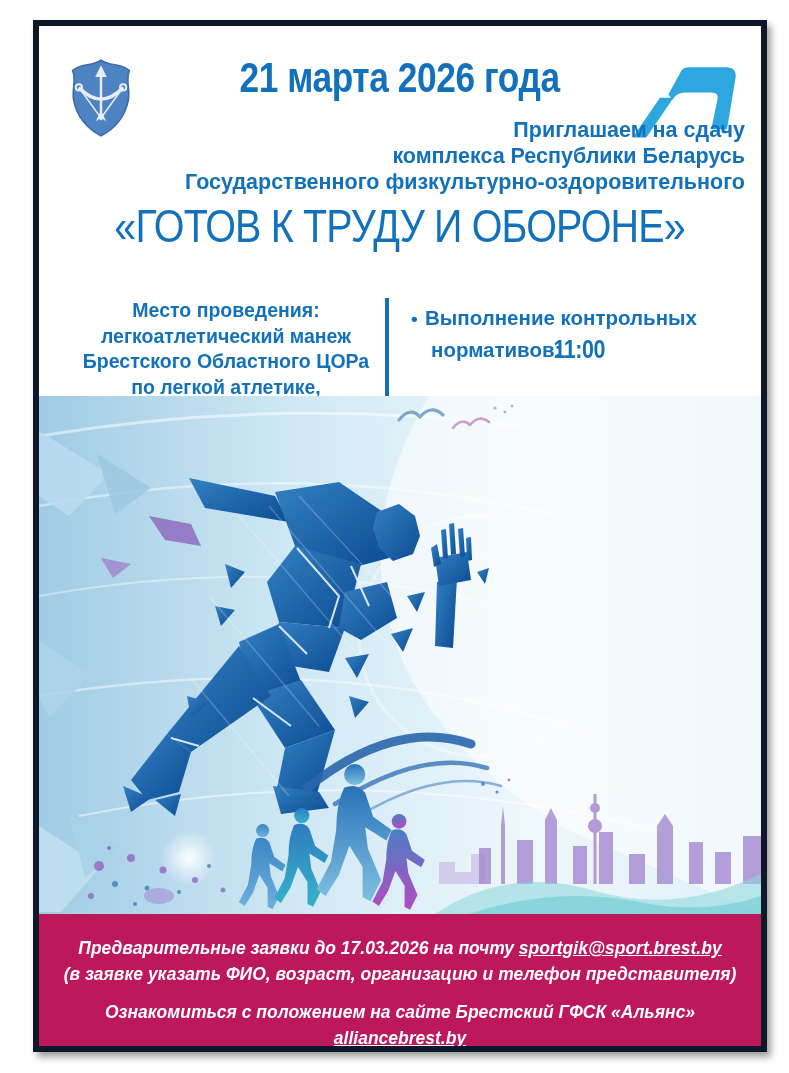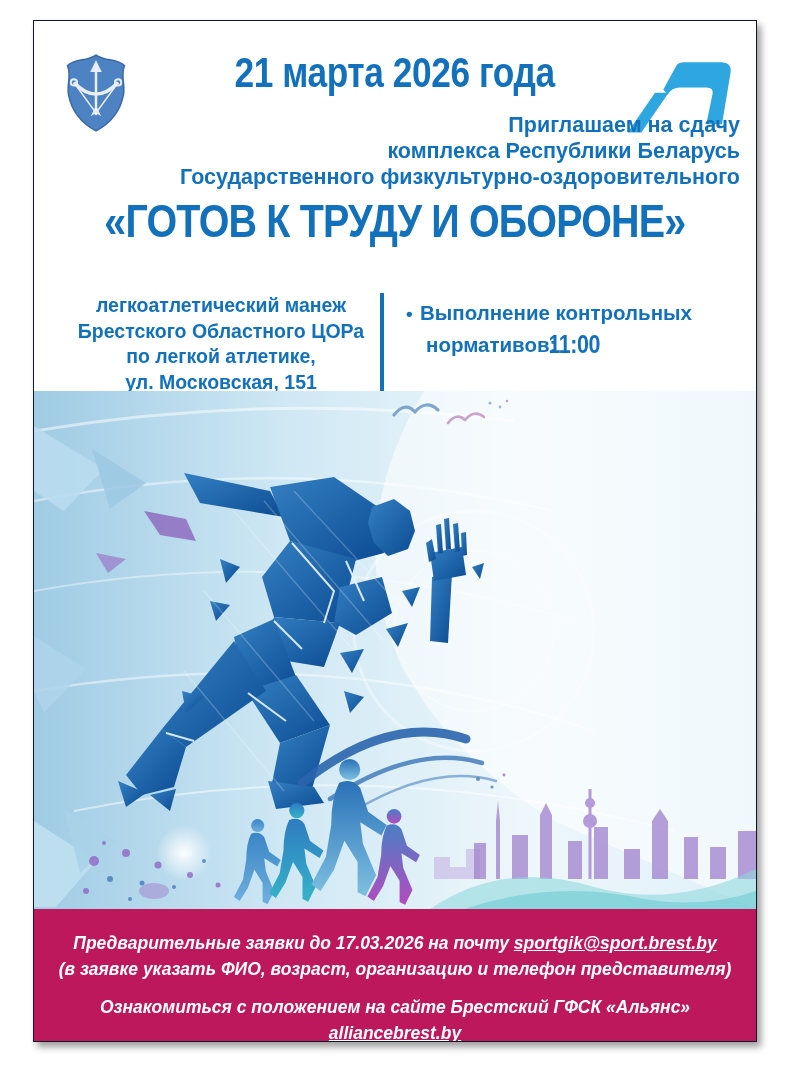--- a/index.html
+++ b/index.html
@@ -1,31 +1,31 @@
 <!DOCTYPE html>
 <html><head>
 <meta charset="utf-8">
 <style>
   html,body{margin:0;padding:0;background:#ffffff;width:789px;height:1073px;
     font-family:"Liberation Sans",sans-serif;-webkit-font-smoothing:antialiased;}
   .page{position:absolute;left:33px;top:20px;width:722px;height:1020px;background:#ffffff;
-    border:1px solid #0f172a;box-shadow:4px 5px 7px rgba(0,0,0,.38);overflow:hidden;}
+    border:6px solid #0f172a;box-shadow:4px 5px 7px rgba(0,0,0,.38);overflow:hidden;}
   .blue{color:#1371bc;}
   .cond{display:inline-block;transform:scaleX(.84);transform-origin:center;white-space:nowrap;}
   
   .crest{position:absolute;left:28px;top:32px;width:68px;height:80px;}
   .date{position:absolute;left:0;right:0;top:28px;text-align:center;
     font-size:42px;font-weight:bold;letter-spacing:-.5px;}
   .logo{position:absolute;right:14px;top:34px;width:128px;height:88px;}
   
   .invite{position:absolute;left:0;right:16px;top:92px;text-align:right;
     font-size:21.5px;font-weight:bold;line-height:1.2;}
   
   .title{position:absolute;left:0;right:0;top:172px;text-align:center;
-    font-size:47px;font-weight:bold;letter-spacing:-1px;}
+    font-size:47px;font-weight:normal;letter-spacing:-1px;}
   
   .details{position:absolute;left:0;right:0;top:262px;height:118px;}
   .venue{position:absolute;left:36px;top:10px;width:302px;text-align:center;
     font-size:19.5px;font-weight:bold;line-height:1.32;}
   .vline{position:absolute;left:346px;top:10px;width:4px;height:98px;background:#1470b5;}
   .sched{position:absolute;left:372px;top:16px;width:332px;
     font-size:20.5px;font-weight:bold;line-height:1.35;}
   .sched-item{padding-left:20px;text-indent:-20px;margin-bottom:4px;}
   .bullet{display:inline-block;width:14px;text-indent:0;font-size:19px;}
   .time{font-size:25.5px;letter-spacing:-.5px;vertical-align:-1px;}
@@ -68,20 +68,21 @@
     <div>комплекса Республики Беларусь</div>
     <div>Государственного физкультурно-оздоровительного</div>
   </div>
 
   <div class="title blue">
     <span class="cond">«ГОТОВ К ТРУДУ И ОБОРОНЕ»</span>
   </div>
 
   <div class="details">
     <div class="venue blue">
+      <div>Место проведения:</div>
       <div>легкоатлетический манеж</div>
       <div>Брестского Областного ЦОРа</div>
       <div>по легкой атлетике,</div>
       <div>ул. Московская, 151</div>
     </div>
     <div class="vline"></div>
     <div class="sched blue">
       <div class="sched-item">
         <span class="bullet">•</span><span>Выполнение контрольных нормативов:</span>
         <span class="time"><span class="cond">11:00</span></span>

